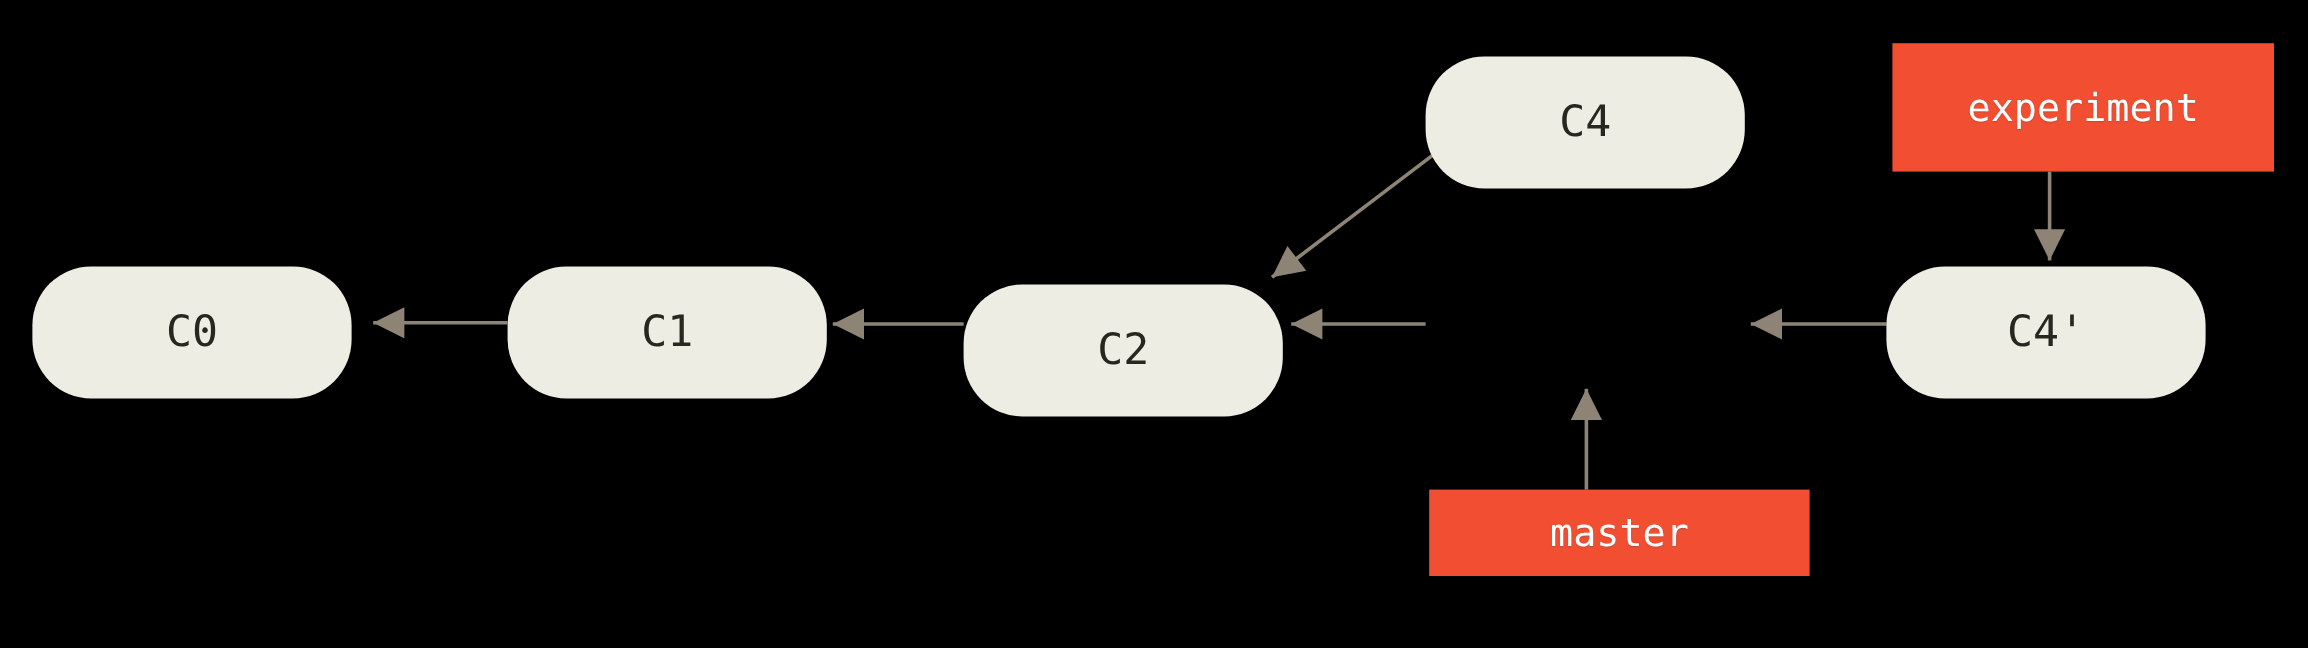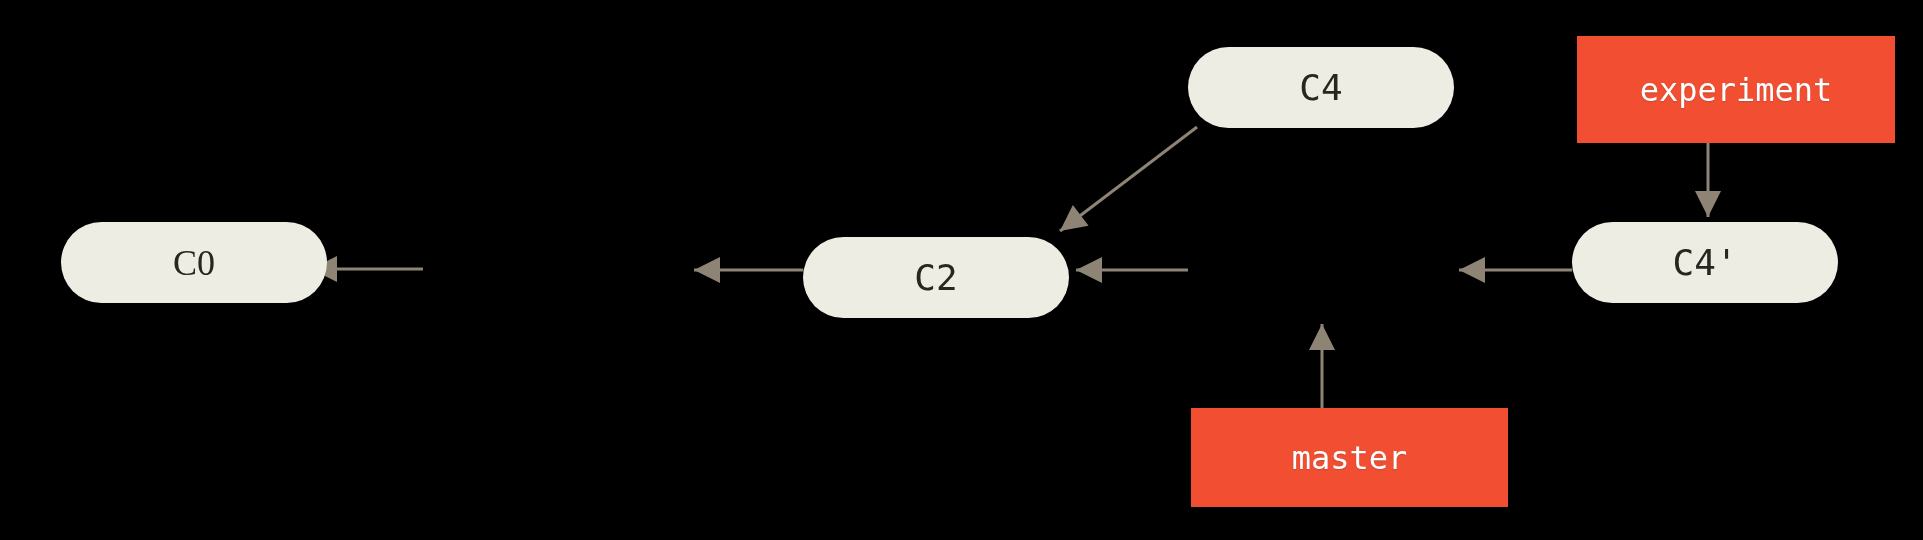--- a/index.html
+++ b/index.html
@@ -17,49 +17,49 @@
   }
   #arrow-layer {
     position: absolute;
     left: 0; top: 0;
     width: 1923px;
     height: 540px;
   }
   .pill {
     position: absolute;
     width: 266px;
-    height: 81px;
+    height: 110px;
     border-radius: 49px;
     background: var(--commit-fill, #eeede3);
     color: var(--commit-text, #27261f);
     display: flex;
     align-items: center;
     justify-content: center;
     font-size: 36px;
     line-height: 1;
   }
   .branch-label {
     position: absolute;
     background: var(--branch-fill, #f14e32);
     color: var(--branch-text, #ffffff);
     display: flex;
     align-items: center;
     justify-content: center;
     font-size: 32px;
     line-height: 1;
     text-shadow: 0 1px 1px rgba(90, 80, 70, 0.35);
   }
-  #node-c0  { left: 61px;   top: 222px; font-family: Liberation Serif, serif; }
+  #node-c0  { left: 27px;   top: 222px; }
   #node-c1  { left: 423px;  top: 222px; }
   #node-c2  { left: 803px;  top: 237px; }
   #node-c3  { left: 1188px; top: 222px; }
   #node-c4  { left: 1188px; top: 47px;  }
   #node-c4p { left: 1572px; top: 222px; align-items: center; }
   #label-experiment { left: 1577px; top: 36px;  width: 318px; height: 107px; }
-  #label-master     { left: 1191px; top: 408px; width: 317px; height: 99px;  }
+  #label-master     { left: 1191px; top: 408px; width: 317px; height: 72px;  }
   .edge {
     stroke: var(--arrow, #8e8476);
     stroke-width: 3;
     fill: none;
   }
 </style>
 </head>
 <body>
 
 <div id="canvas">
@@ -75,20 +75,23 @@
     <line class="edge" x1="1188" y1="270" x2="1076" y2="270" marker-end="url(#ah)"></line>
     <line class="edge" x1="1572" y1="270" x2="1459" y2="270" marker-end="url(#ah)"></line>
     <line class="edge" x1="1197" y1="127" x2="1060" y2="231" marker-end="url(#ah)"></line>
     <line class="edge" x1="1708" y1="143" x2="1708" y2="217" marker-end="url(#ah)"></line>
     <line class="edge" x1="1322" y1="408" x2="1322" y2="324" marker-end="url(#ah)"></line>
   </svg>
 
   <div class="pill" id="node-c0">
     <span>C0</span>
   </div>
+  <div class="pill" id="node-c1">
+    <span>C1</span>
+  </div>
   <div class="pill" id="node-c2">
     <span>C2</span>
   </div>
   <div class="pill" id="node-c4">
     <span>C4</span>
   </div>
   <div class="pill" id="node-c4p">
     <span>C4'</span>
   </div>
 

